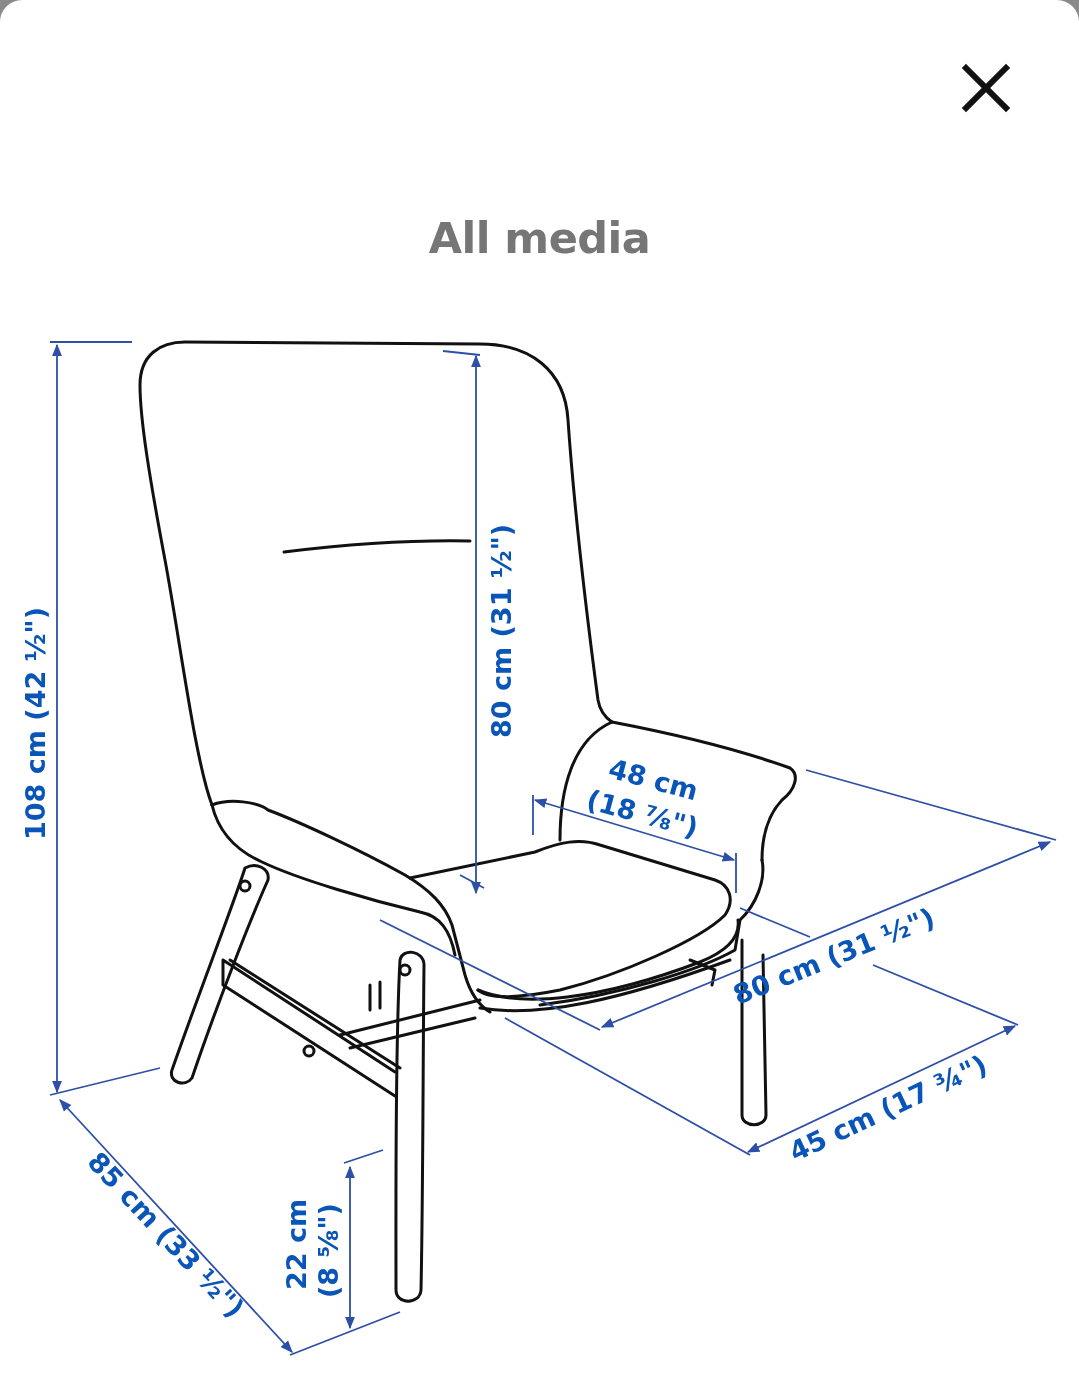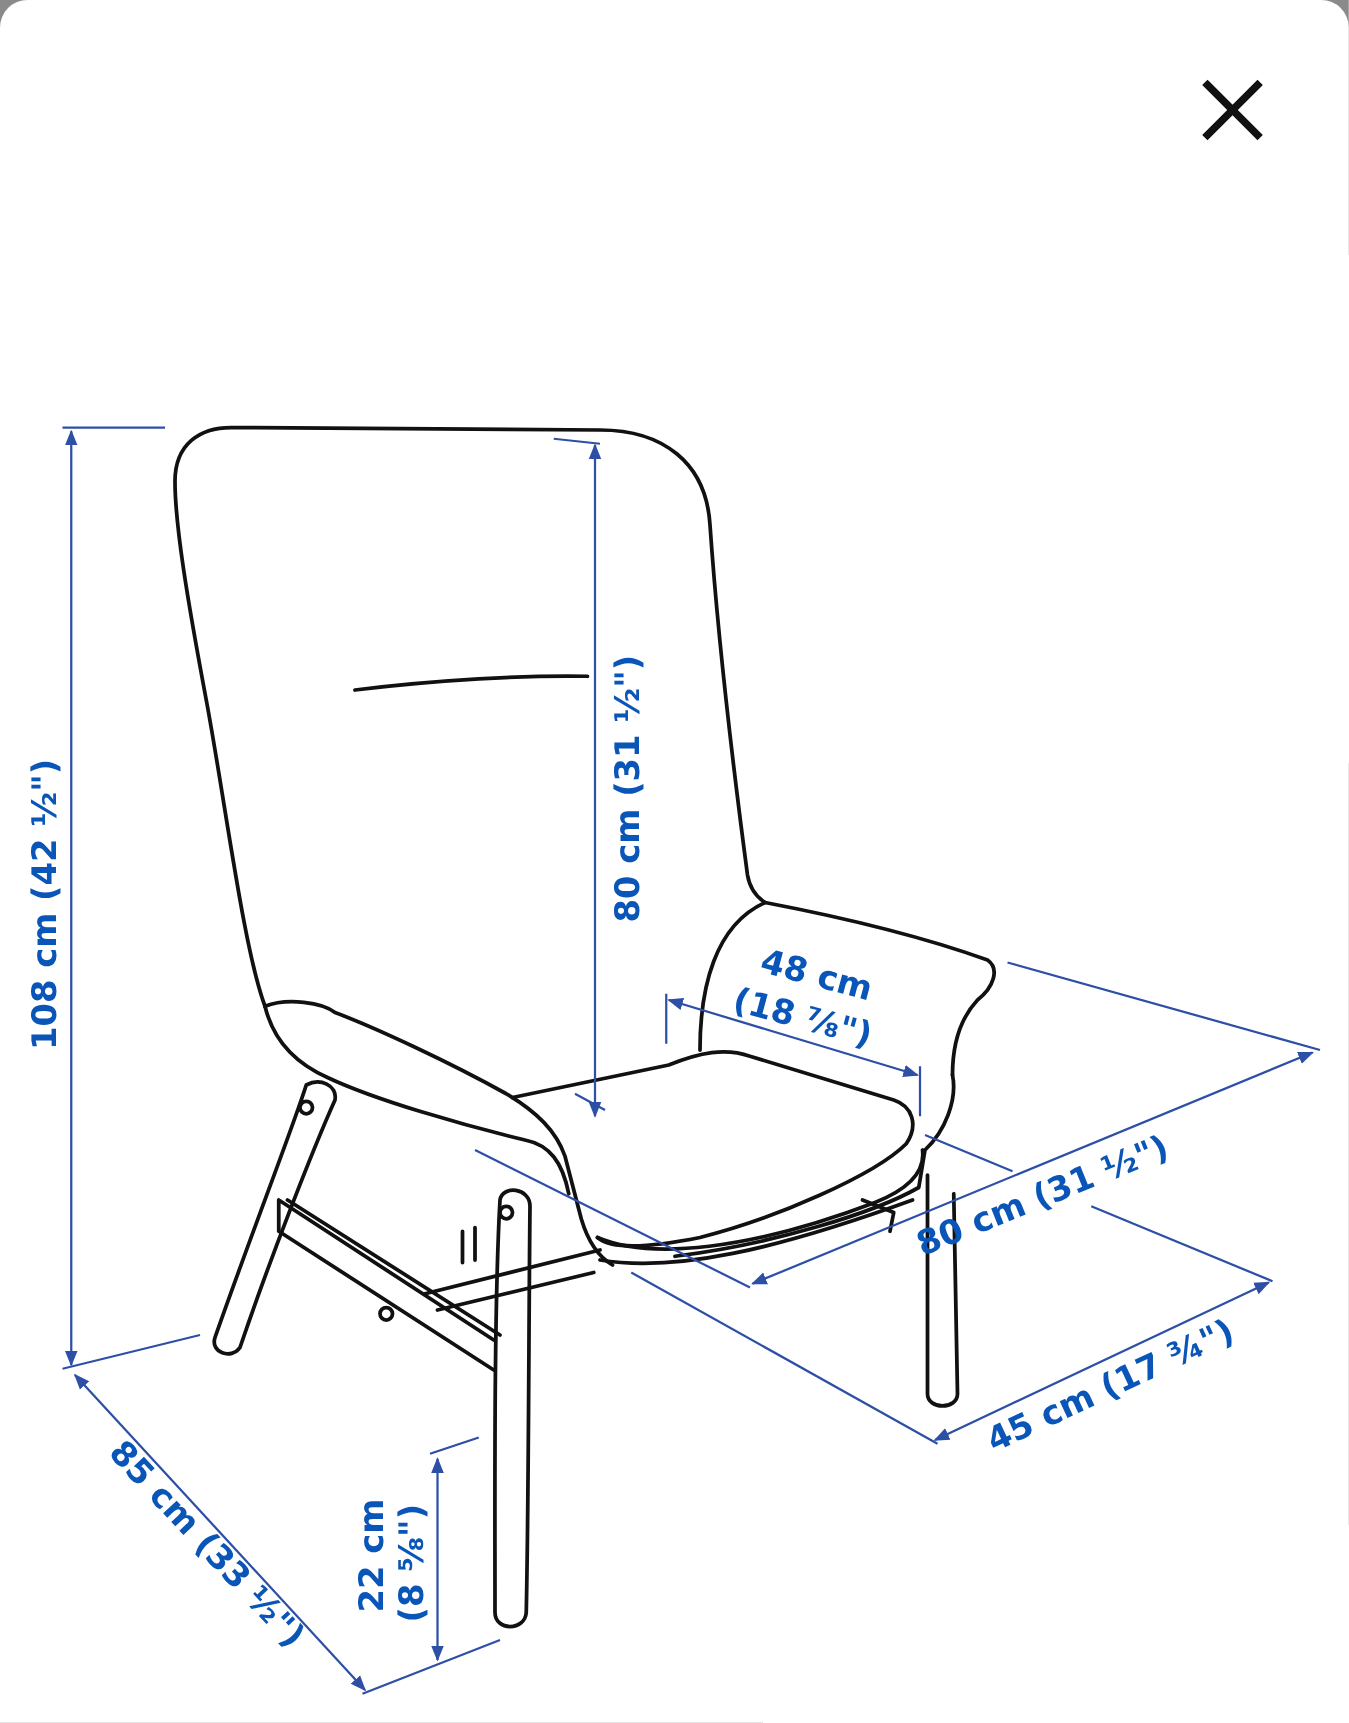--- a/index.html
+++ b/index.html
@@ -49,20 +49,21 @@
 <div class="sheet">
 
   <button class="close-btn">
     <svg viewBox="0 0 60 60">
       <line x1="10" y1="10" x2="50" y2="50" stroke="#111" stroke-width="6" stroke-linecap="square"></line>
       <line x1="50" y1="10" x2="10" y2="50" stroke="#111" stroke-width="6" stroke-linecap="square"></line>
     </svg>
   </button>
 
   <div class="tabs">
+    <div class="tab inactive">All media</div>
   </div>
 
   <div class="diagram">
 
     <svg viewBox="0 300 1079 1078">
       <defs>
         <marker id="arr" viewBox="0 0 10 10" refX="9" refY="5" markerWidth="7" markerHeight="7" orient="auto-start-reverse">
           <path d="M0,1 L10,5 L0,9 z" fill="#2d4fa6"></path>
         </marker>
       </defs>

